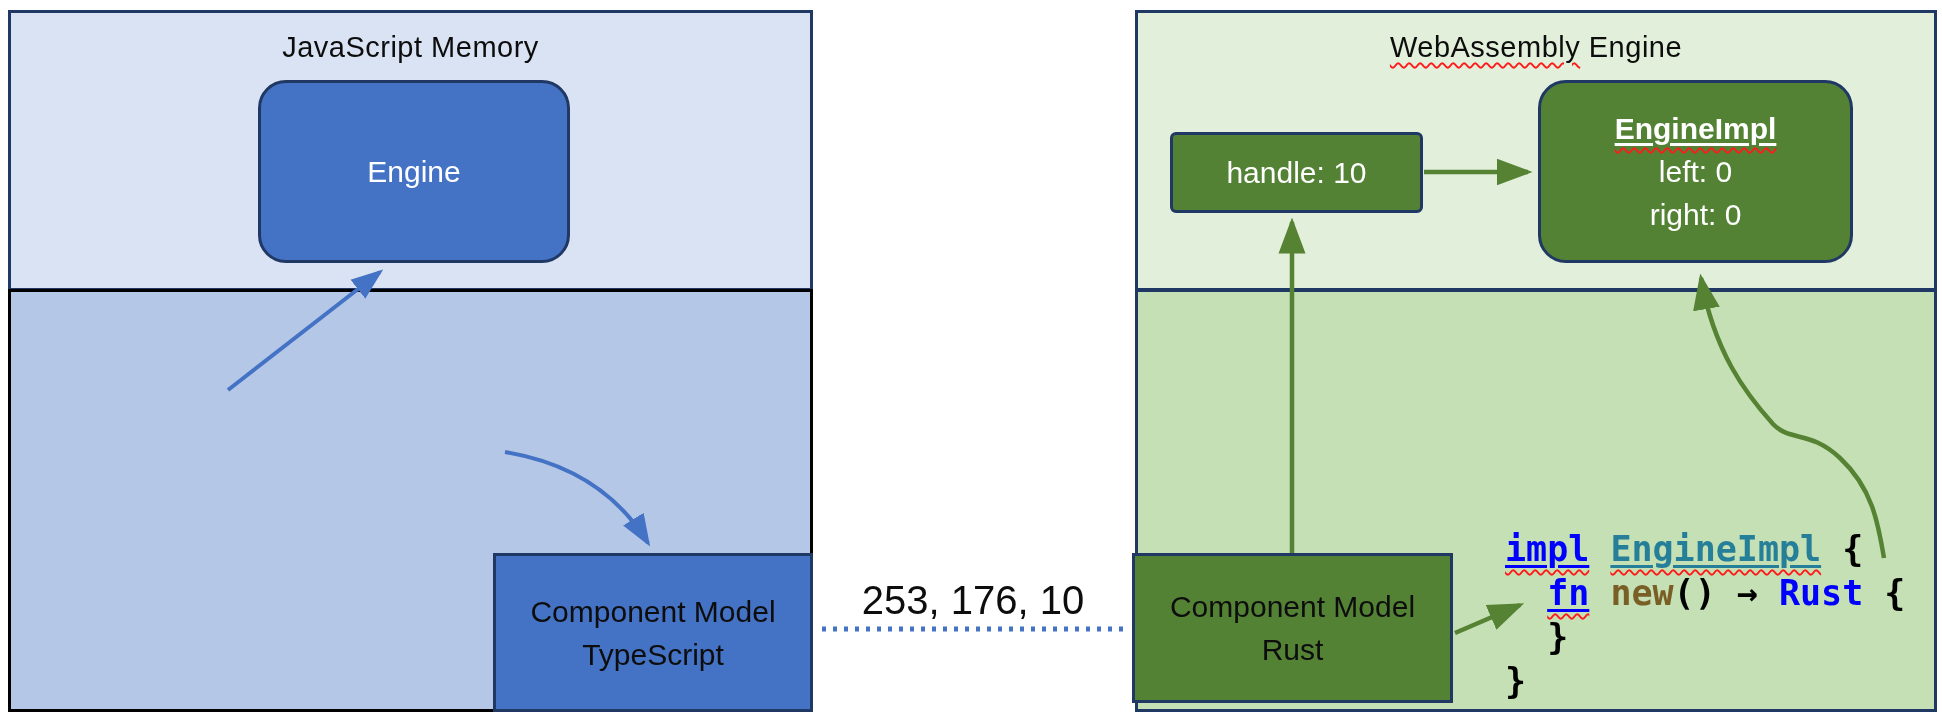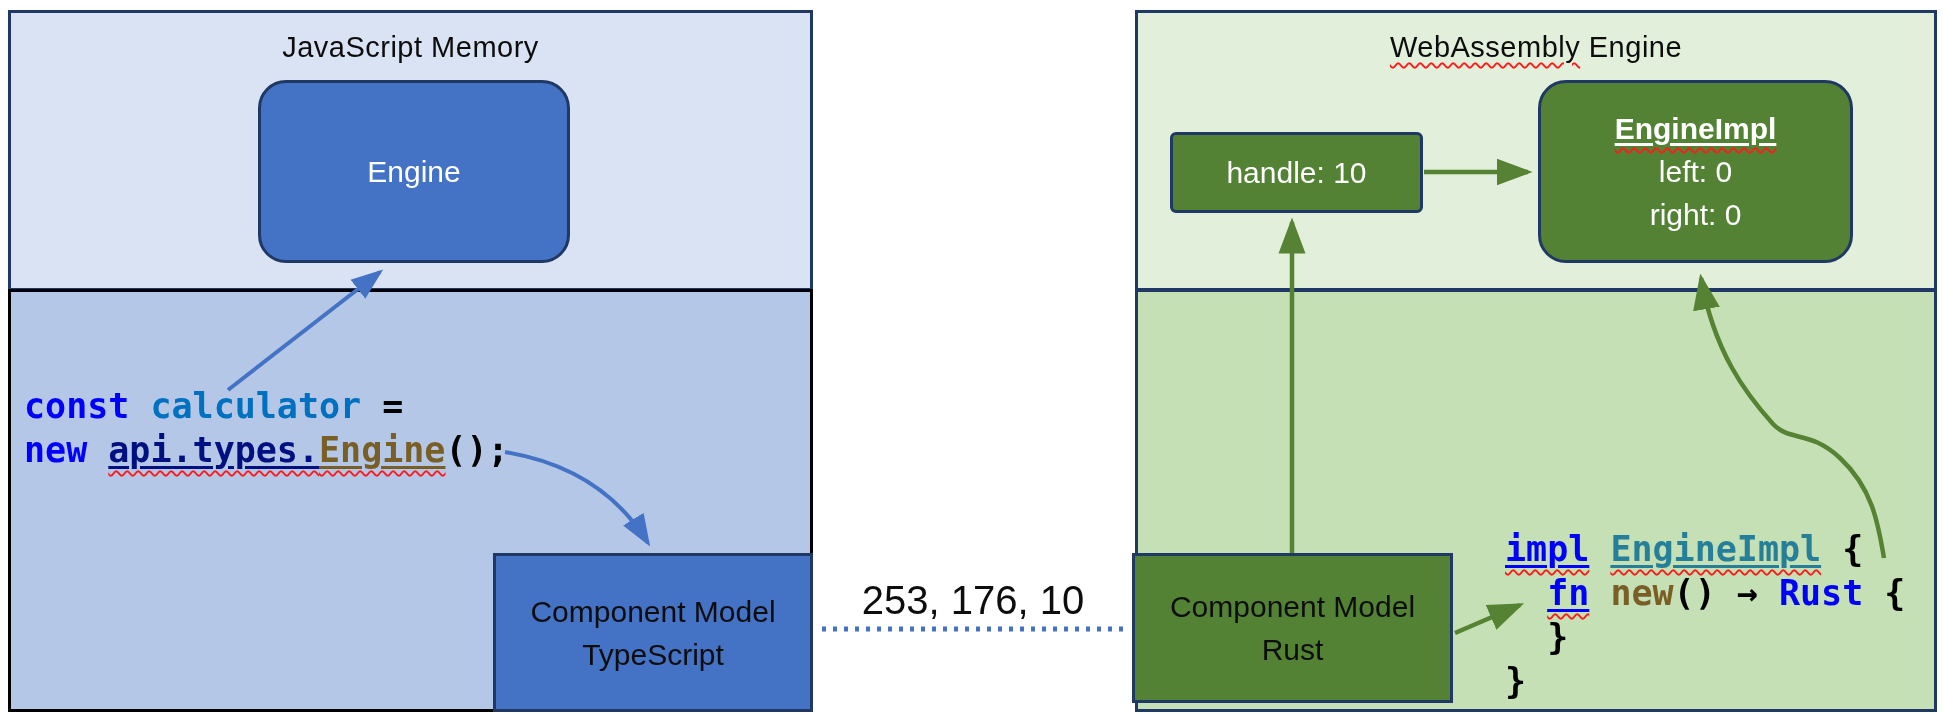--- a/index.html
+++ b/index.html
@@ -96,24 +96,20 @@
   <div class="abs objbox" id="cm-ts-box">
     <div>Component Model</div>
     <div>TypeScript</div>
   </div>
 
   <div class="abs objbox" id="cm-rust-box">
     <div>Component Model</div>
     <div>Rust</div>
   </div>
 
-  <div class="abs code" id="js-code">
-    <div><span class="tok-kw">const</span><span class="tok-plain"> </span><span class="tok-var">calculator</span><span class="tok-plain"> =</span></div>
-    <div><span class="tok-kw">new</span><span class="tok-plain"> </span><span class="wavy"><span class="tok-ns usolid">api.types.</span><span class="tok-fn usolid">Engine</span></span><span class="tok-plain">();</span></div>
-  </div>
 
   <div class="abs code" id="rust-code">
     <div><span class="wavy"><span class="tok-kw usolid">impl</span></span><span class="tok-plain"> </span><span class="wavy"><span class="tok-type usolid">EngineImpl</span></span><span class="tok-plain"> {</span></div>
     <div><span class="tok-plain">  </span><span class="wavy"><span class="tok-kw usolid">fn</span></span><span class="tok-plain"> </span><span class="tok-fn">new</span><span class="tok-plain">() → </span><span class="tok-kw">Rust</span><span class="tok-plain"> {</span></div>
     <div class="tok-plain">  }</div>
     <div class="tok-plain">}</div>
   </div>
 
   <div class="abs" id="transfer-label">253, 176, 10</div>
 

